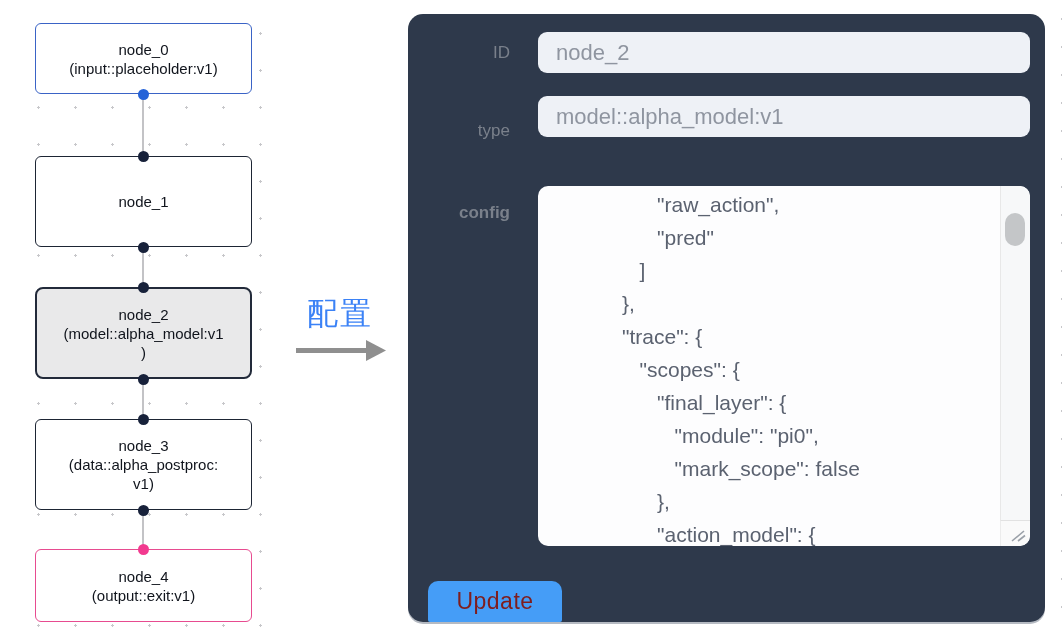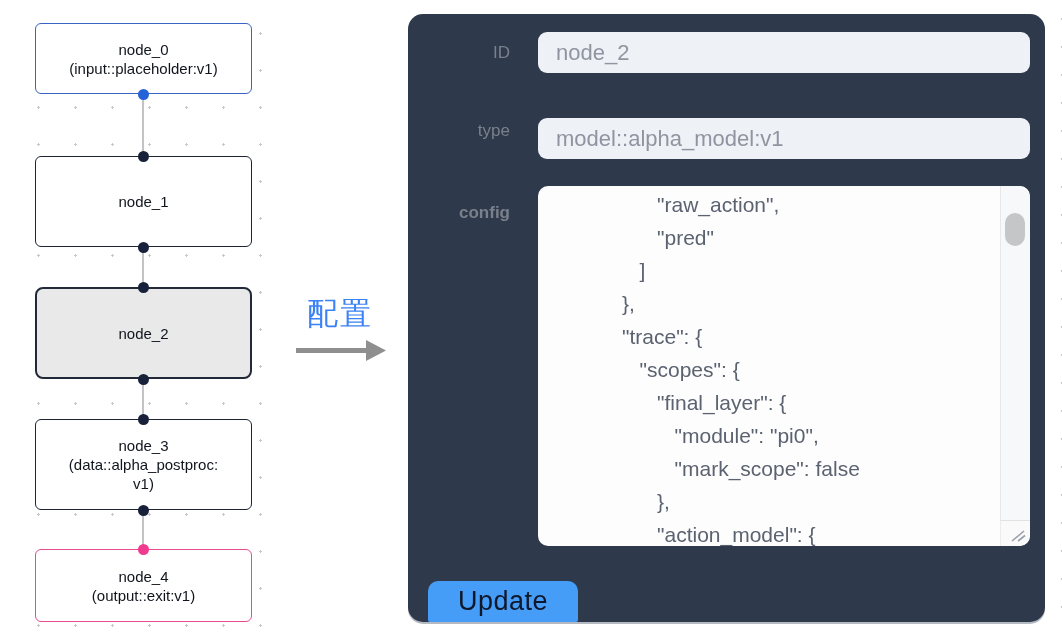--- a/index.html
+++ b/index.html
@@ -133,21 +133,21 @@
     background: #eef1f6;
     border: none;
     border-radius: 9px;
     padding: 0 18px;
     font-family: "Liberation Sans", "DejaVu Sans", sans-serif;
     font-size: 22px;
     color: #8f95a0;
     outline: none;
   }
   .input-id   { top: 18px; }
-  .input-type { top: 104px; }
+  .input-type { top: 82px; }
 
   .config-area {
     position: absolute;
     left: 130px; top: 172px;
     width: 492px; height: 360px;
     background: #fdfdfe;
     border-radius: 10px;
     overflow: hidden;
     cursor: text;
   }
@@ -184,25 +184,25 @@
     border-left: 1px solid #ececec;
     border-top: 1px solid #e2e2e2;
     border-bottom-right-radius: 10px;
     cursor: nwse-resize;
   }
   .resize-corner svg { position: absolute; right: 4px; bottom: 4px; }
 
   .update-btn {
     position: absolute;
     left: 20px; top: 567px;
-    width: 150px; height: 41px;
+    width: 134px; height: 41px;
     background: #459df7;
-    color: #0f172a;
+    color: #7f1d1d;
     font-family: "Liberation Sans", "DejaVu Sans", sans-serif;
-    font-size: 27px;
+    font-size: 23px;
     font-weight: 500;
     letter-spacing: 0.5px;
     border: none;
     border-radius: 10px 10px 2px 2px;
     cursor: pointer;
   }
 </style>
 </head>
 <body>
 
@@ -213,20 +213,22 @@
 
     <div class="node node0">
       <div class="node-title">node_0</div>
       <div class="node-type">(input::placeholder:v1)</div>
     </div>
     <div class="node node1">
       <div class="node-title">node_1</div>
     </div>
     <div class="node node2">
       <div class="node-title">node_2</div>
+      <div class="node-type">(model::alpha_model:v1
+)</div>
     </div>
     <div class="node node3">
       <div class="node-title">node_3</div>
       <div class="node-type">(data::alpha_postproc:
 v1)</div>
     </div>
     <div class="node node4">
       <div class="node-title">node_4</div>
       <div class="node-type">(output::exit:v1)</div>
     </div>

